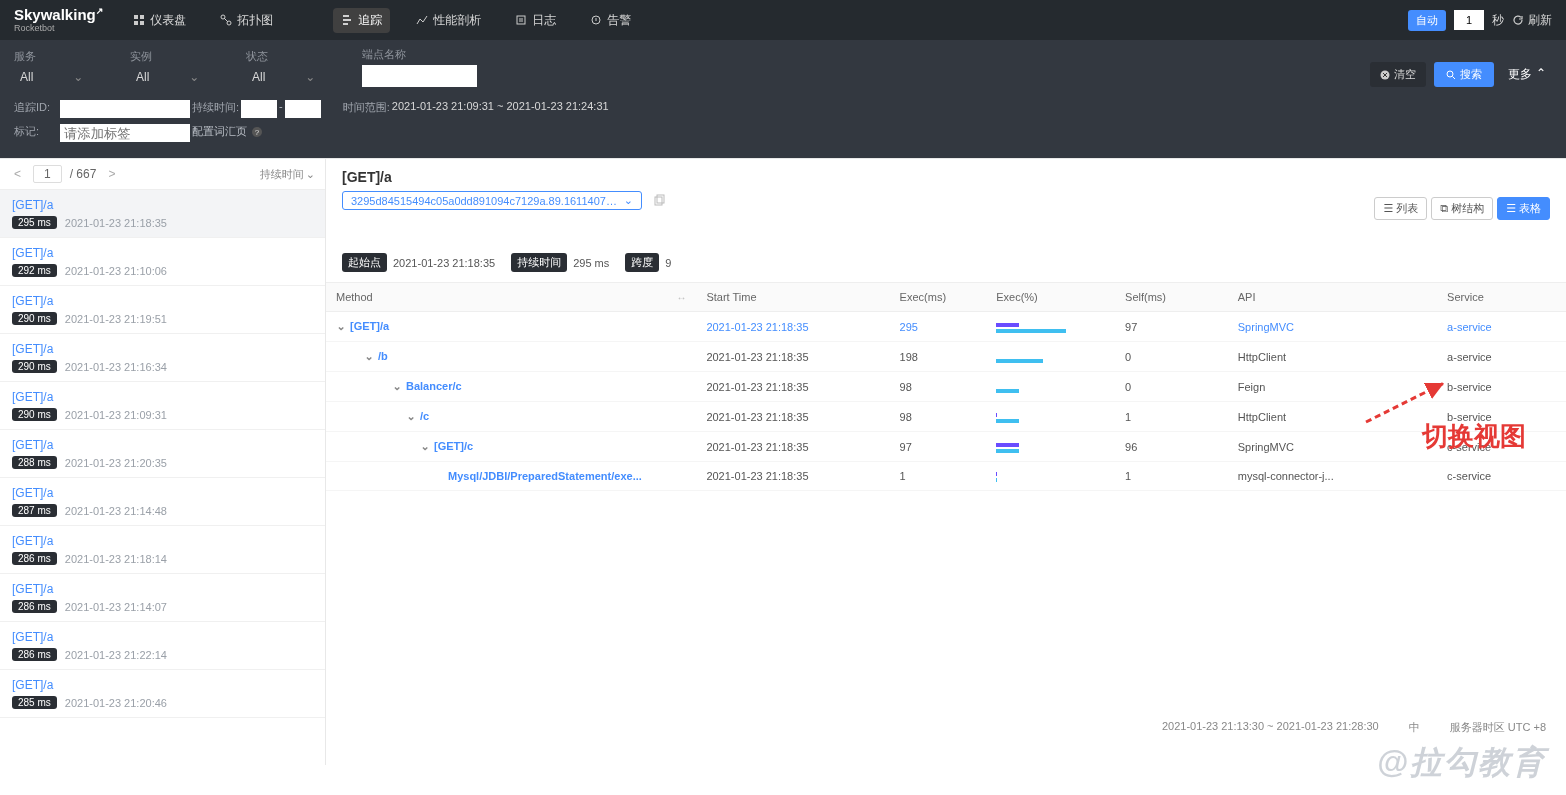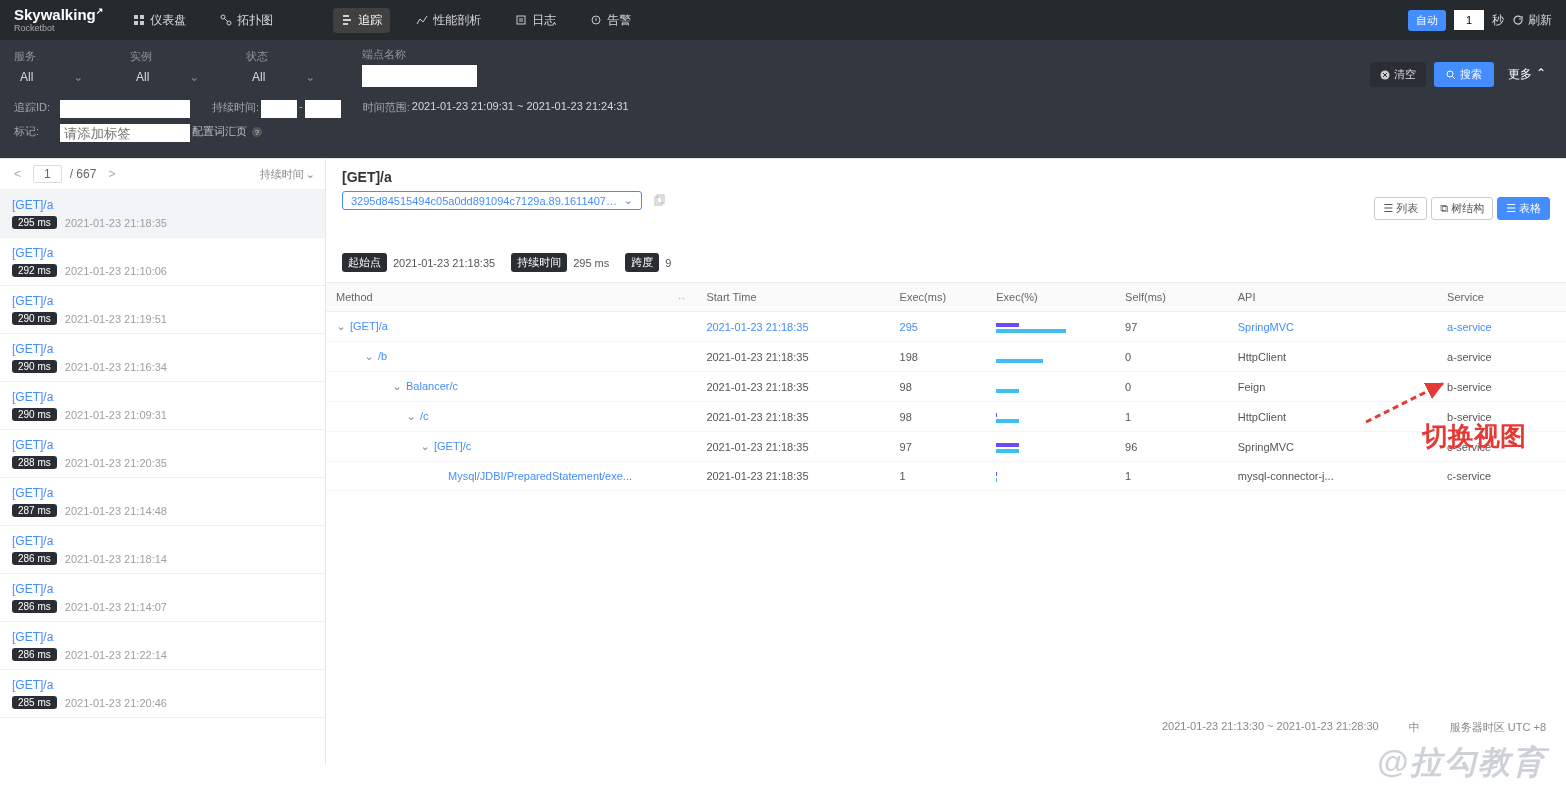--- a/index.html
+++ b/index.html
@@ -68,21 +68,21 @@
   .chip-val { color: #555; margin-right: 10px; }
   .view-toggle { position: absolute; right: 16px; top: 38px; display: flex; gap: 4px; }
   .view-btn { border: 1px solid #ccc; background: #fff; padding: 3px 8px; font-size: 11px; border-radius: 3px; cursor: pointer; display: flex; align-items: center; gap: 3px; color: #555; }
   .view-btn.active { background: #448dfe; border-color: #448dfe; color: #fff; }
 
   
   .span-table { flex: 1; overflow: auto; }
   .tbl { width: 100%; border-collapse: collapse; table-layout: fixed; }
   .tbl th { text-align: left; font-weight: 400; color: #666; font-size: 11px; padding: 8px 10px; border-bottom: 1px solid #eee; background: #fafafa; }
   .tbl td { padding: 8px 10px; font-size: 11px; border-bottom: 1px solid #f5f5f5; vertical-align: middle; color: #555; }
-  .tbl td.method { color: #448dfe; white-space: nowrap; overflow: hidden; text-overflow: ellipsis; }
+  .tbl td.method { color: #448dfe; white-space: nowrap; overflow: hidden; text-overflow: ellipsis; font-weight: bold; }
   .tbl tr.first td.method, .tbl tr.first td.exec, .tbl tr.first td.start { color: #448dfe; }
   .tbl tr.first td.api, .tbl tr.first td.svc { color: #448dfe; }
   .indent { display: inline-block; }
   .tree-toggle { display: inline-block; width: 10px; text-align: center; color: #888; margin-right: 4px; }
   .exec-bar { position: relative; height: 12px; width: 70px; }
   .bar-self { position: absolute; height: 4px; background: #6a4cff; left: 0; top: 2px; }
   .bar-total { position: absolute; height: 4px; background: #3fbff0; left: 0; top: 8px; }
   .col-resize { float: right; color: #bbb; font-size: 10px; }
 
   
@@ -229,21 +229,21 @@
       <span>更多</span>
       <span>⌃</span>
     </div>
   </div>
 </div>
 
 <div class="subfilters">
   <div class="row">
     <span class="lbl">追踪ID:</span>
     <input class="text-input" style="width: 130px;">
-    <span class="lbl" style="margin-left:20px">持续时间:</span>
+    <span class="lbl" style="">持续时间:</span>
     <input class="text-input" style="width: 36px;">
     <span>-</span>
     <input class="text-input" style="width: 36px;">
     <span class="lbl" style="margin-left:20px">时间范围:</span>
     <span style="color:#d8d8d8">2021-01-23 21:09:31 ~ 2021-01-23 21:24:31</span>
   </div>
   <div class="row">
     <span class="lbl">标记:</span>
     <input class="text-input tag-input" placeholder="请添加标签" style="">
     <span class="hint">

